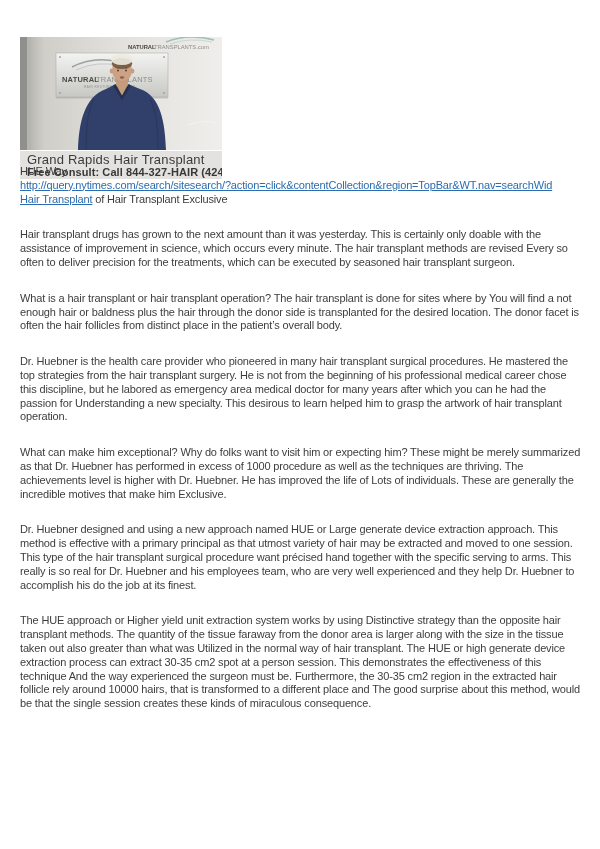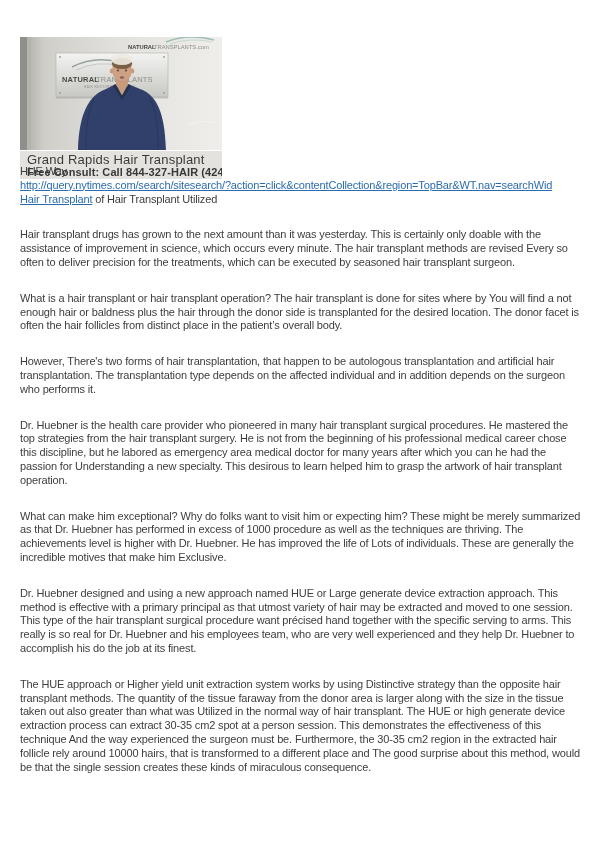--- a/index.html
+++ b/index.html
@@ -112,22 +112,21 @@
   <figcaption class="video-caption">
     <div class="cap-title">Grand Rapids Hair Transplant</div>
     <div class="cap-sub">Free Consult: Call 844-327-HAIR (4247)</div>
   </figcaption>
 </figure>
 
 <div class="article">
   <p>
     <span>HUE Way</span><br>
     <a href="#" class="url-link">http://query.nytimes.com/search/sitesearch/?action=click&amp;contentCollection&amp;region=TopBar&amp;WT.nav=searchWid</a><br>
-    <a href="#">Hair Transplant</a><span> of Hair Transplant Utilized</span>
+    <a href="#">Hair Transplant</a><span> of Hair Transplant Exclusive</span>
   </p>
   <p>Hair transplant drugs has grown to the next amount than it was yesterday. This is certainly only doable with the assistance of improvement in science, which occurs every minute. The hair transplant methods are revised Every so often to deliver precision for the treatments, which can be executed by seasoned hair transplant surgeon.</p>
   <p>What is a hair transplant or hair transplant operation? The hair transplant is done for sites where by You will find a not enough hair or baldness plus the hair through the donor side is transplanted for the desired location. The donor facet is often the hair follicles from distinct place in the patient’s overall body.</p>
-  <p>However, There's two forms of hair transplantation, that happen to be autologous transplantation and artificial hair transplantation. The transplantation type depends on the affected individual and in addition depends on the surgeon who performs it.</p>
   <p>Dr. Huebner is the health care provider who pioneered in many hair transplant surgical procedures. He mastered the top strategies from the hair transplant surgery. He is not from the beginning of his professional medical career chose this discipline, but he labored as emergency area medical doctor for many years after which you can he had the passion for Understanding a new specialty. This desirous to learn helped him to grasp the artwork of hair transplant operation.</p>
   <p>What can make him exceptional? Why do folks want to visit him or expecting him? These might be merely summarized as that Dr. Huebner has performed in excess of 1000 procedure as well as the techniques are thriving. The achievements level is higher with Dr. Huebner. He has improved the life of Lots of individuals. These are generally the incredible motives that make him Exclusive.</p>
   <p>Dr. Huebner designed and using a new approach named HUE or Large generate device extraction approach. This method is effective with a primary principal as that utmost variety of hair may be extracted and moved to one session. This type of the hair transplant surgical procedure want précised hand together with the specific serving to arms. This really is so real for Dr. Huebner and his employees team, who are very well experienced and they help Dr. Huebner to accomplish his do the job at its finest.</p>
   <p>The HUE approach or Higher yield unit extraction system works by using Distinctive strategy than the opposite hair transplant methods. The quantity of the tissue faraway from the donor area is larger along with the size in the tissue taken out also greater than what was Utilized in the normal way of hair transplant. The HUE or high generate device extraction process can extract 30-35 cm2 spot at a person session. This demonstrates the effectiveness of this technique And the way experienced the surgeon must be. Furthermore, the 30-35 cm2 region in the extracted hair follicle rely around 10000 hairs, that is transformed to a different place and The good surprise about this method, would be that the single session creates these kinds of miraculous consequence.</p>
 </div>
 
 </body></html>

